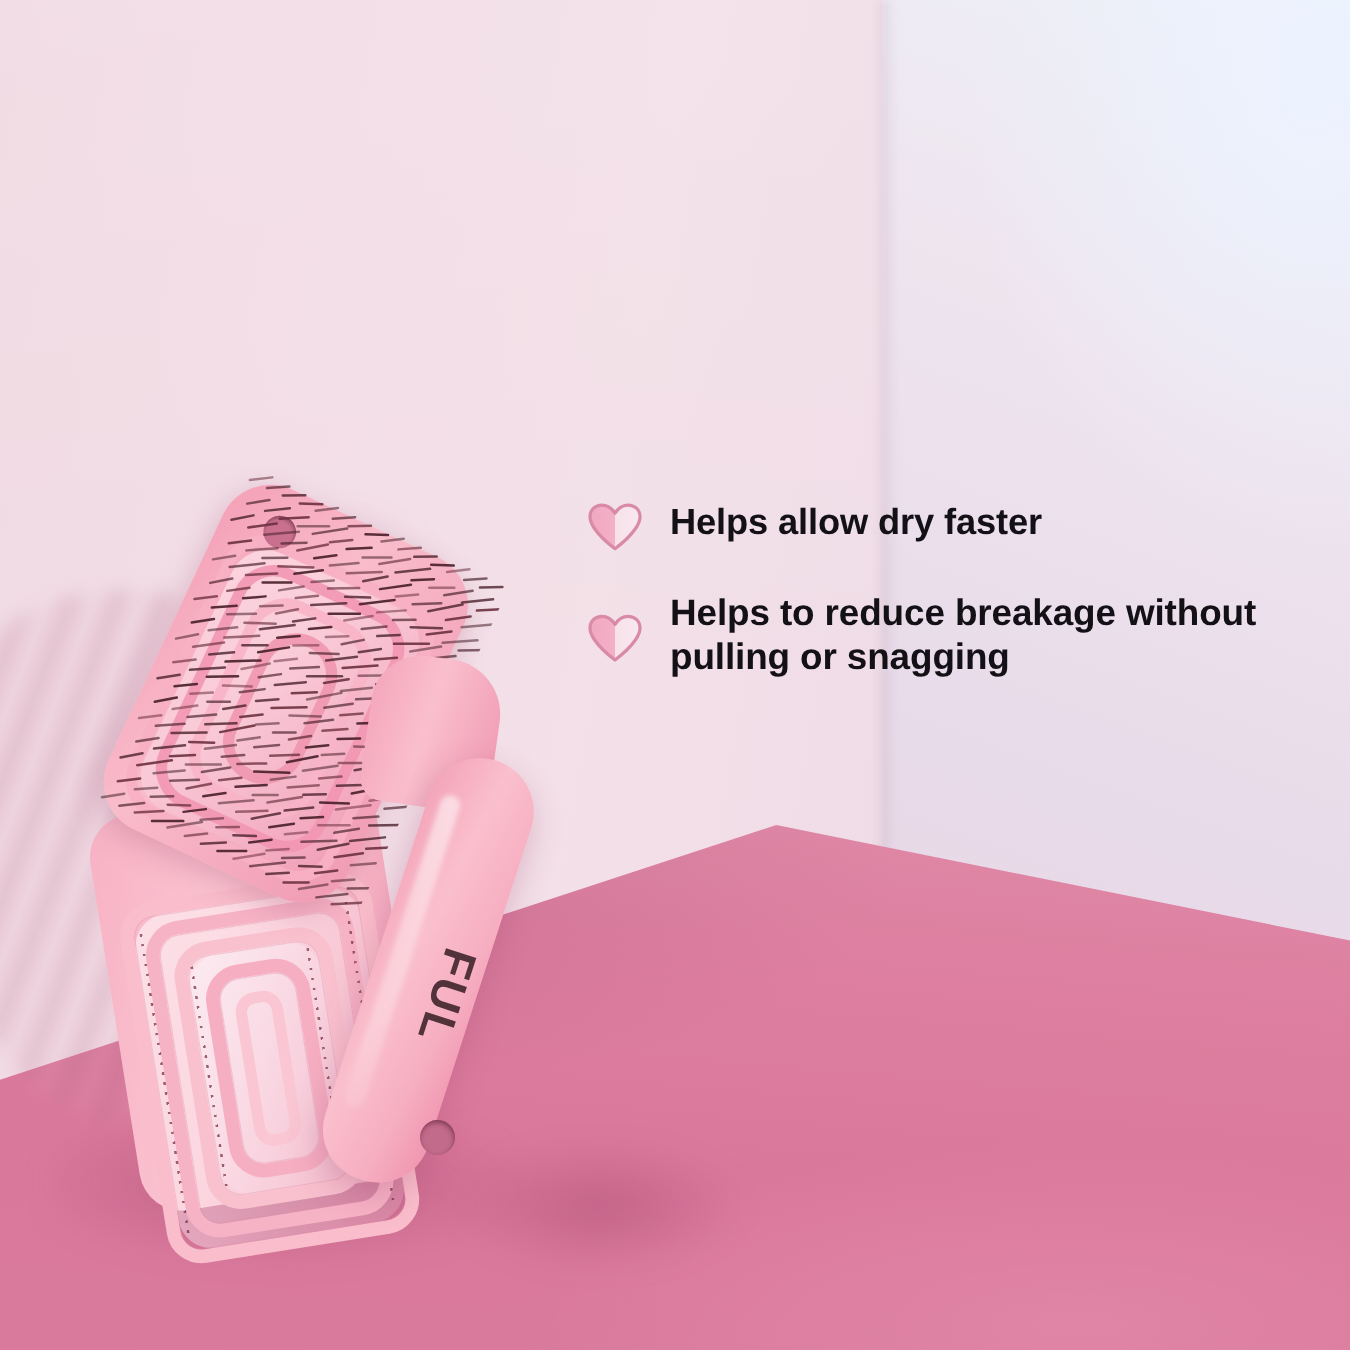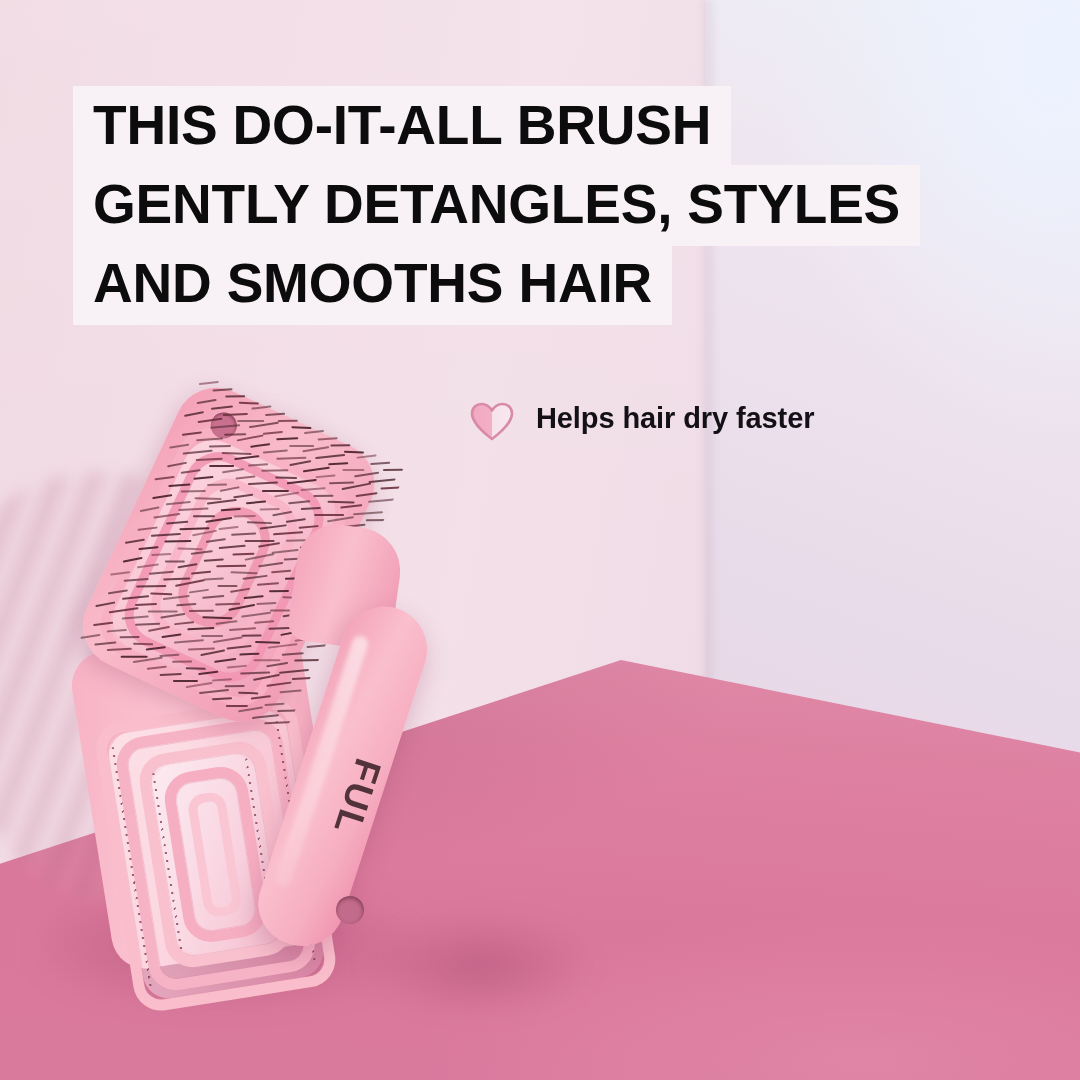--- a/index.html
+++ b/index.html
@@ -531,41 +531,44 @@
     <div class="handle-wrap">
       <div class="handle-neck"></div>
       <div class="handle"></div>
       <div class="handle-gloss"></div>
       <div class="handle-brand">FUL</div>
       <div class="handle-hole"></div>
     </div>
 
   </div>
 
-  <div id="headline">
-    <span class="hl-line">THIS DO-IT-ALL BRUSH</span>
-    <span class="hl-line">GENTLY DETANGLES, STYLES</span>
-    <span class="hl-line">AND SMOOTHS HAIR</span>
-  </div>
 
   <div id="benefits">
 
     <div class="benefit">
       <span class="heart">
         <svg viewBox="0 0 44 40" width="44" height="40" aria-hidden="true">
           <defs>
             <linearGradient id="hg1" x1="0" y1="0" x2="1" y2="0">
               <stop offset="0%" stop-color="#f1a8c0"></stop>
               <stop offset="50%" stop-color="#f3b0c6"></stop>
               <stop offset="50%" stop-color="#f7e2ea"></stop>
               <stop offset="100%" stop-color="#f9e8ef"></stop>
             </linearGradient>
           </defs>
           <path d="M22 37 C 6 25, 2 16, 2 11.5 C 2 5.5, 6.5 2, 11.5 2 C 15.5 2, 19.5 4.5, 22 8.5 C 24.5 4.5, 28.5 2, 32.5 2 C 37.5 2, 42 5.5, 42 11.5 C 42 16, 38 25, 22 37 Z" fill="url(#hg1)" stroke="#d98aa7" stroke-width="2.6" stroke-linejoin="round"></path>
         </svg>
       </span>
-      <span class="benefit-text">Helps hair dry faster</span>
+      <span class="benefit-text">Helps allow dry faster</span>
     </div>
 
 
+    <div class="benefit tight">
+      <span class="heart">
+        <svg viewBox="0 0 44 40" width="44" height="40" aria-hidden="true">
+          <path d="M22 37 C 6 25, 2 16, 2 11.5 C 2 5.5, 6.5 2, 11.5 2 C 15.5 2, 19.5 4.5, 22 8.5 C 24.5 4.5, 28.5 2, 32.5 2 C 37.5 2, 42 5.5, 42 11.5 C 42 16, 38 25, 22 37 Z" fill="url(#hg1)" stroke="#d98aa7" stroke-width="2.6" stroke-linejoin="round"></path>
+        </svg>
+      </span>
+      <span class="benefit-text">Helps to reduce breakage without pulling or snagging</span>
+    </div>
 
   </div>
 </div>
 
 </body></html>

